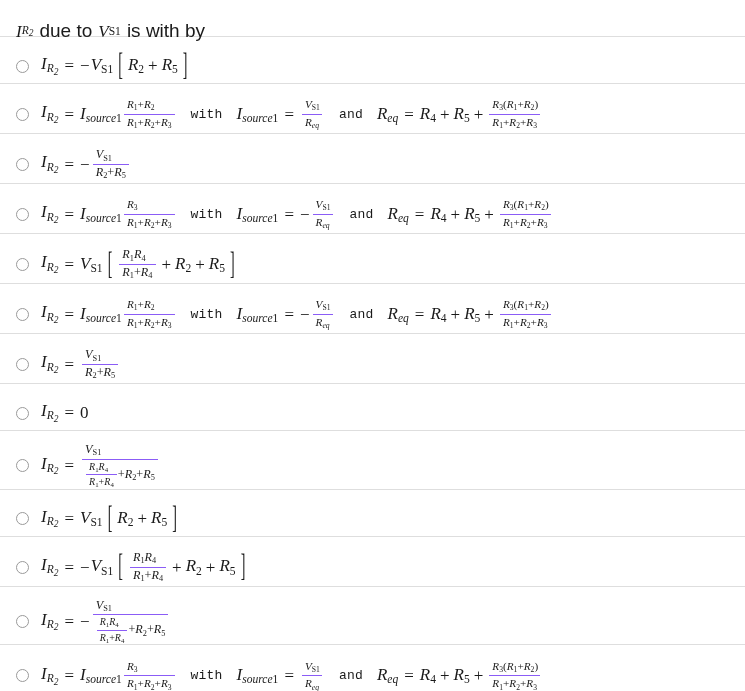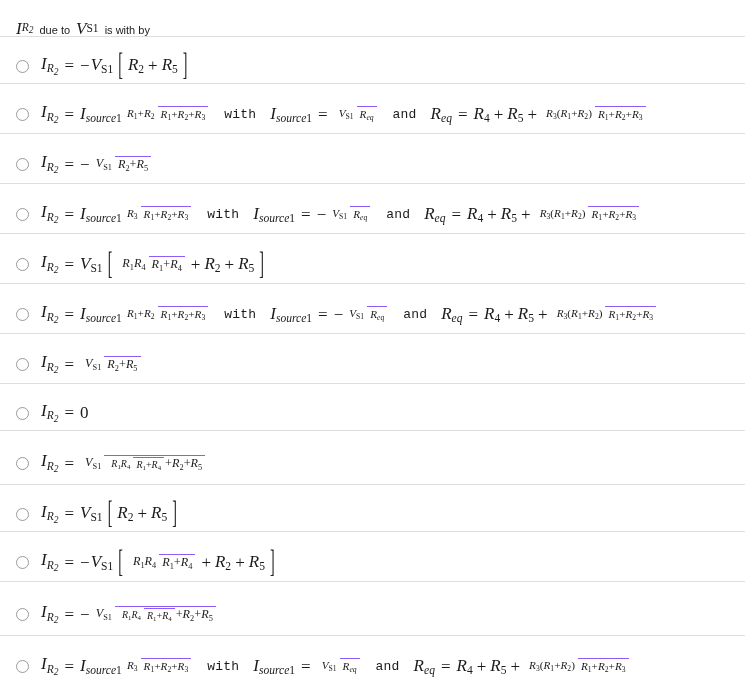--- a/index.html
+++ b/index.html
@@ -18,21 +18,21 @@
   
   .stem {
     padding: 20px 0 0 16px;
     height: 36px;
     box-sizing: border-box;
     font-size: 14.5px;
     color: #1a1a1a;
     display: flex;
     align-items: baseline;
   }
-  .stem .plain { font-family: "Liberation Sans", sans-serif; font-size: 11px; }
+  .stem .plain { font-family: "Liberation Sans", sans-serif; font-size: 19px; }
 
   
   .options { display: block; }
   .option-row {
     border-top: 1px solid #dedede;
     display: flex;
     align-items: center;
     padding: 12px 3px 0 16px;
     box-sizing: border-box;
     min-height: 47px;
@@ -79,22 +79,22 @@
     font-family: Liberation Mono, monospace;
     font-style: normal;
     font-size: 13px;
     margin: 0 14px;
     letter-spacing: 0.2px;
   }
 
   
   .frac {
     display: inline-flex;
-    flex-direction: row;
-    align-items: flex-end;
+    flex-direction: column;
+    align-items: flex-start;
     vertical-align: middle;
     margin: 0 2px;
     font-size: 0.66em;
     line-height: 1.12;
   }
   .frac .num { padding: 0 3px 1px; }
   .frac .den { padding: 1px 3px 0; border-top: 1px solid #8b5cf6; }
   .frac.big { font-size: 0.72em; }
   .frac .frac { font-size: 0.82em; margin: 0 1px; }
 

